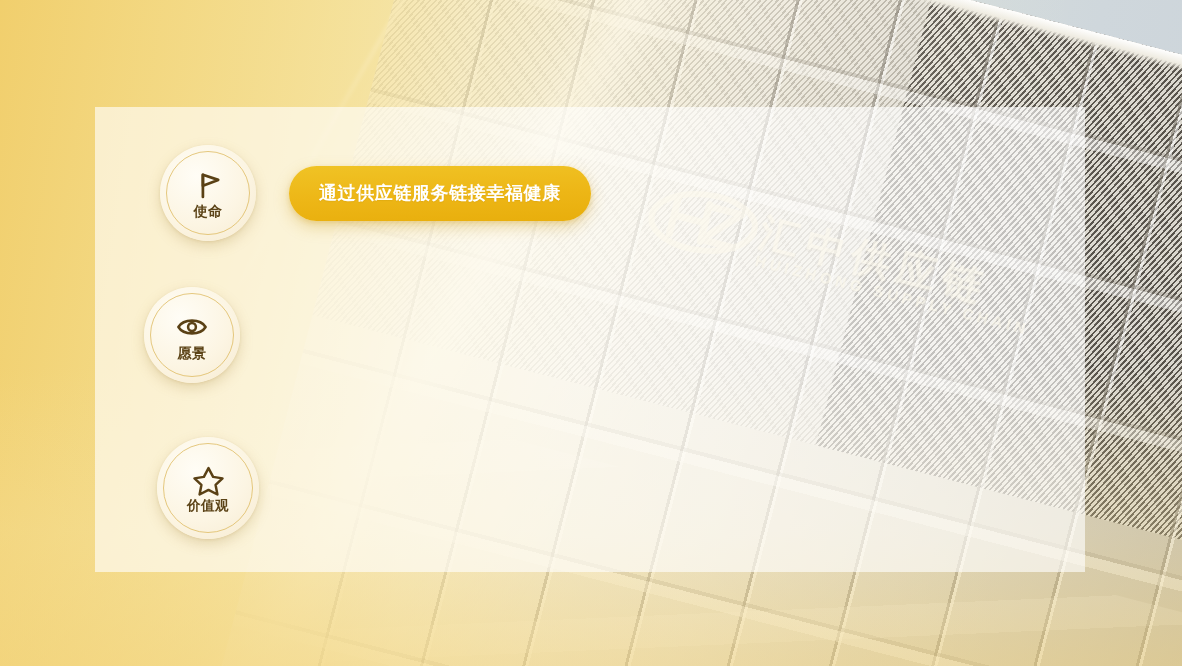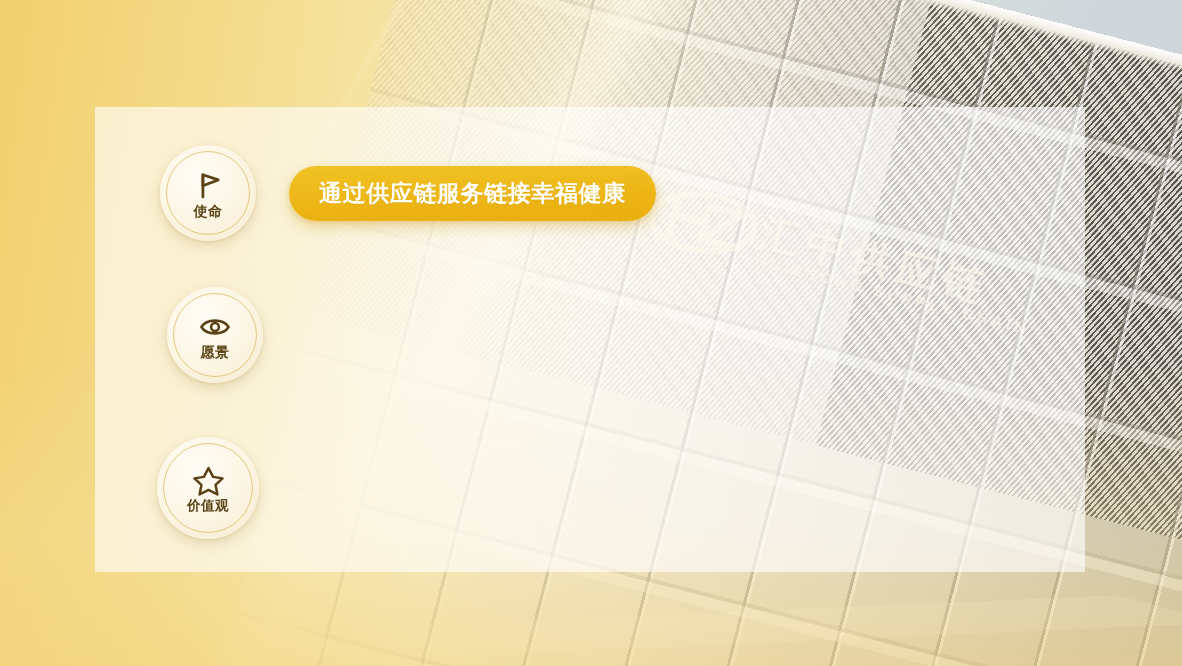--- a/index.html
+++ b/index.html
@@ -198,21 +198,21 @@
     width:990px; height:465px;
     background:rgba(255,255,255,.62);
     backdrop-filter:blur(0.5px);
   }
 
   
   .rows { position:absolute; left:0; top:0; width:100%; height:100%; }
 
   .row { position:absolute; display:flex; align-items:center; }
   .row-0 { left:160px; top:145px; }
-  .row-1 { left:167px; top:287px;font-family:Liberation Mono, monospace; }
+  .row-1 { left:144px; top:287px; }
   .row-2 { left:157px; top:437px; }
 
   
   .badge {
     position:relative;
     width:96px; height:96px;
     border-radius:50%;
     background:radial-gradient(circle at 38% 32%, #fffdf6 0%, #fcf5e3 55%, #f6ead0 100%);
     box-shadow:
       0 5px 13px rgba(172,140,68,.28),
@@ -251,21 +251,21 @@
     display:flex; align-items:center;
     padding:0 30px;
     border-radius:28px;
     background:linear-gradient(178deg,#f0c325 0%, #edb616 55%, #e8ae0c 100%);
     box-shadow:
       0 6px 15px rgba(206,155,26,.34),
       0 2px 5px rgba(206,155,26,.22);
     white-space:nowrap;
   }
   .pill-text {
-    font-size:23px;
+    font-size:18px;
     font-weight:700;
     color:#ffffff;
     letter-spacing:.6px;
     line-height:1;
     text-shadow:0 1px 1px rgba(190,140,10,.22);
   }
   .row-2 .pill { height:54px; margin-left:30px; padding:0 28px; }
   .row-2 .pill-text { font-size:22px; letter-spacing:.2px; }
 </style>
 </head>

